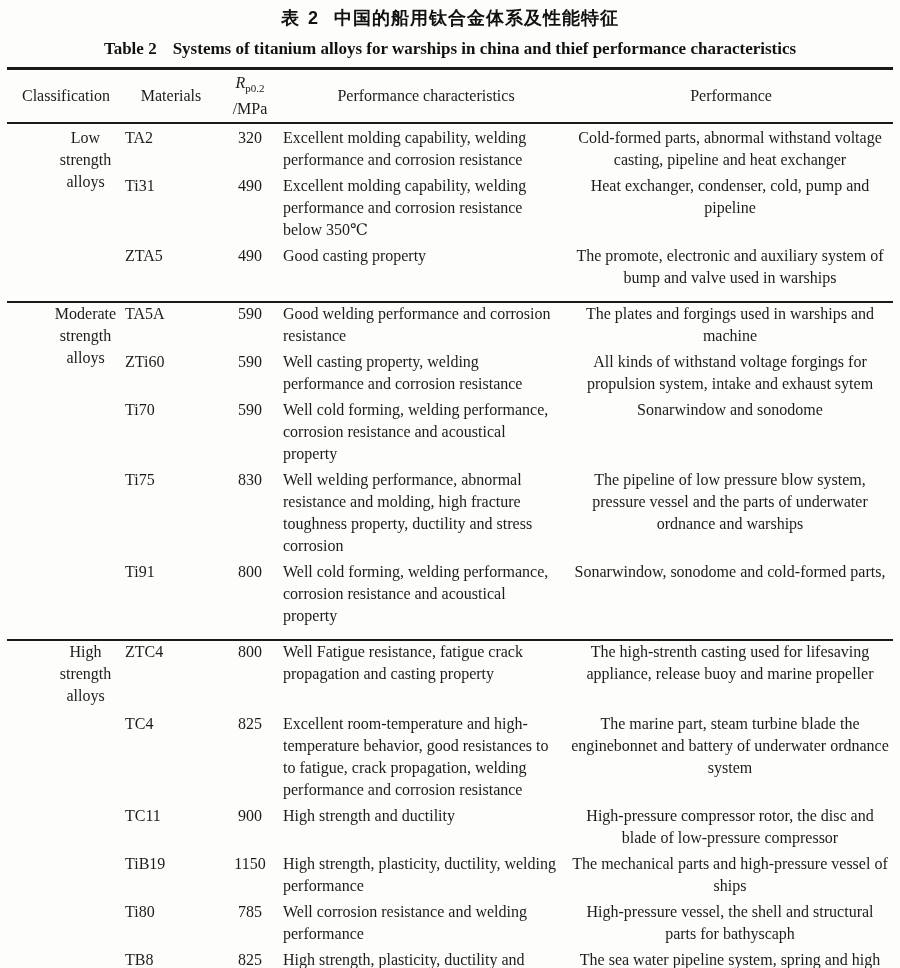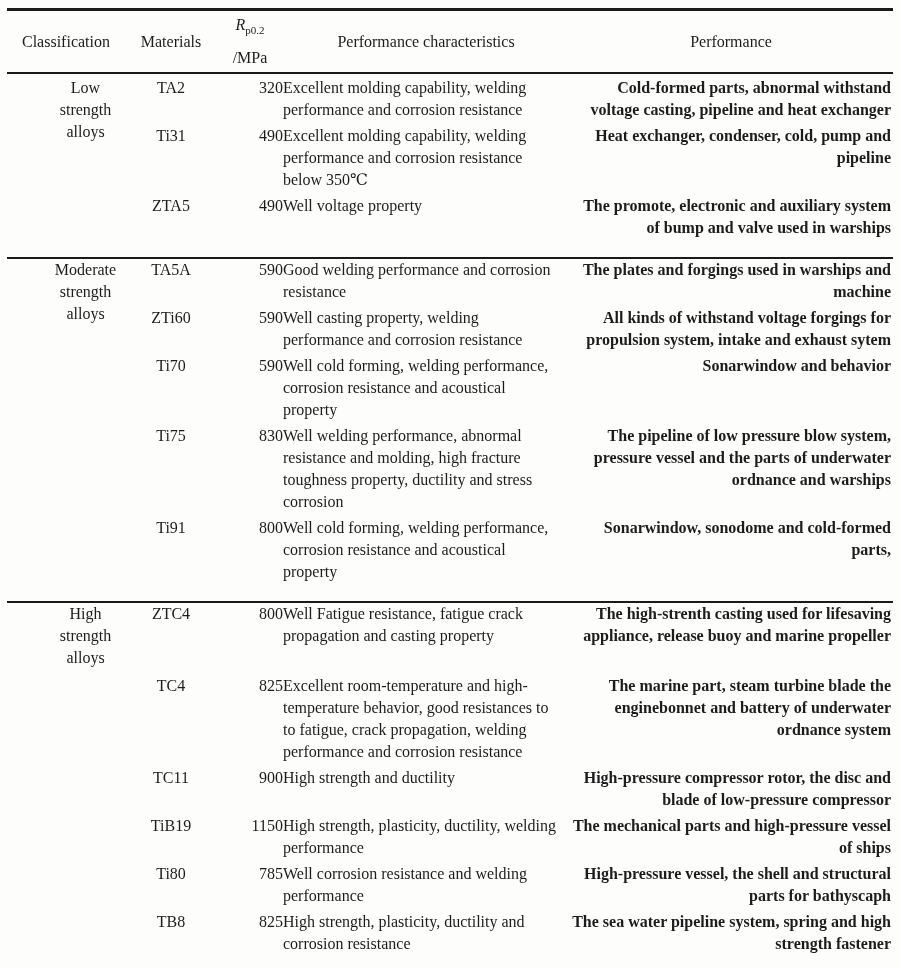--- a/index.html
+++ b/index.html
@@ -47,47 +47,53 @@
   col.c5 { width:324px; }
 
   thead td {
     border-bottom:2px solid #1a1a1a;
     height:52px;
     text-align:center;
     vertical-align:middle;
     font-size:16px;
     padding:0;
   }
-  .rp-wrap { line-height:28px; }
+  .rp-wrap { line-height:20px; }
   .rp-wrap i { font-style:italic; }
   .rp-wrap sub { font-size:11px; }
 
   tbody td {
     vertical-align:top;
     padding:3px 0 1px 0;
   }
   td.cell-class { text-align:center; }
-  td.cell-mat   { text-align:center; }
-  td.cell-mpa   { text-align:right; }
+  td.cell-mat   { }
+  td.cell-mpa   { text-align:center; }
   td.cell-perf  { text-align:left; padding-right:8px;margin-top:12px; }
-  td.cell-app   { text-align:right; padding-right:2px;font-weight:bold; }
+  td.cell-app   { text-align:center; padding-right:2px; }
 
   .class-label { white-space:pre-line; display:inline-block;margin-left:39px; }
   td.indent-top { padding-top:26px; }
 
   tr.group-start > td { border-top:2px solid #1a1a1a; padding-top:0; }
   tr.gap-after > td:not(.cell-class) { padding-bottom:25px; }
-  tr.tail-pad > td:not(.cell-class) { padding-bottom:18px; }
+  tr.tail-pad > td:not(.cell-class) { padding-bottom:12px; }
 </style>
 </head>
 <body>
 
 <div class="page">
 
-
+  <div class="title-cn">
+    <span class="t-label">表 2</span><span>中国的船用钛合金体系及性能特征</span>
+  </div>
+
+  <div class="title-en">
+    <span class="t-label">Table 2</span><span>Systems of titanium alloys for warships in china and thief performance characteristics</span>
+  </div>
 
   <table class="alloys">
     <colgroup>
       <col class="c1">
         <col class="c2">
         <col class="c3">
         <col class="c4">
         <col class="c5">
     </colgroup>
     <thead>
@@ -118,21 +124,21 @@
       </tr>
       <tr>
         <td class="cell-mat">Ti31</td>
         <td class="cell-mpa">490</td>
         <td class="cell-perf">Excellent molding capability, welding performance and corrosion resistance below 350℃</td>
         <td class="cell-app">Heat exchanger, condenser, cold, pump and pipeline</td>
       </tr>
       <tr class="tail-pad">
         <td class="cell-mat">ZTA5</td>
         <td class="cell-mpa">490</td>
-        <td class="cell-perf">Well voltage property</td>
+        <td class="cell-perf">Good casting property</td>
         <td class="cell-app">The promote, electronic and auxiliary system of bump and valve used in warships</td>
       </tr>
 
       <tr class="group-start">
         <td class="cell-class indent-top" rowspan="5">
           <span class="class-label">Moderate
 strength
 alloys</span>
         </td>
         <td class="cell-mat">TA5A</td>
@@ -143,21 +149,21 @@
       <tr>
         <td class="cell-mat">ZTi60</td>
         <td class="cell-mpa">590</td>
         <td class="cell-perf">Well casting property, welding performance and corrosion resistance</td>
         <td class="cell-app">All kinds of withstand voltage forgings for propulsion system, intake and exhaust sytem</td>
       </tr>
       <tr>
         <td class="cell-mat">Ti70</td>
         <td class="cell-mpa">590</td>
         <td class="cell-perf">Well cold forming, welding performance, corrosion resistance and acoustical property</td>
-        <td class="cell-app">Sonarwindow and behavior</td>
+        <td class="cell-app">Sonarwindow and sonodome</td>
       </tr>
       <tr>
         <td class="cell-mat">Ti75</td>
         <td class="cell-mpa">830</td>
         <td class="cell-perf">Well welding performance, abnormal resistance and molding, high fracture toughness property, ductility and stress corrosion</td>
         <td class="cell-app">The pipeline of low pressure blow system, pressure vessel and the parts of underwater ordnance and warships</td>
       </tr>
       <tr class="tail-pad">
         <td class="cell-mat">Ti91</td>
         <td class="cell-mpa">800</td>

